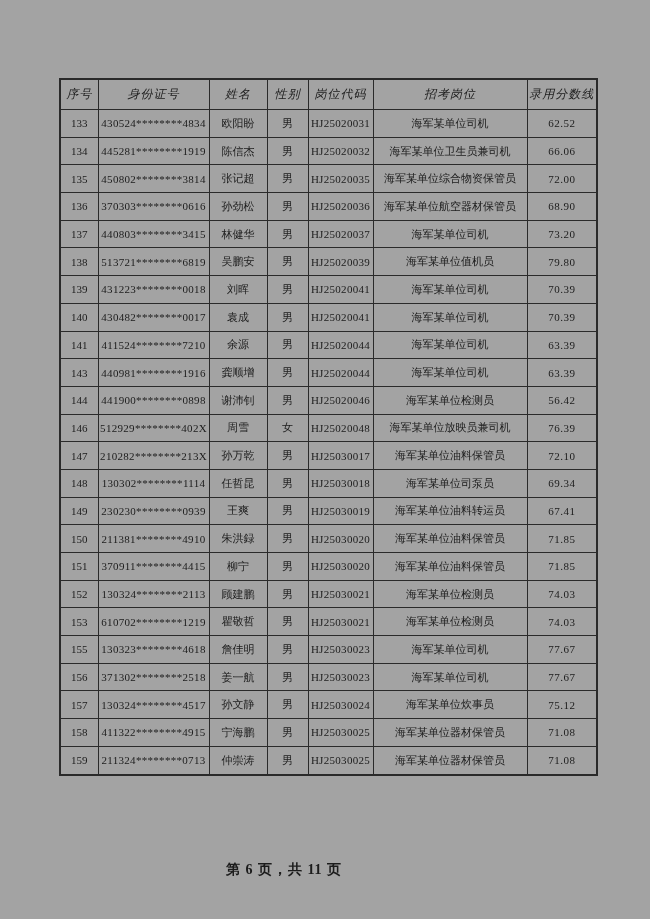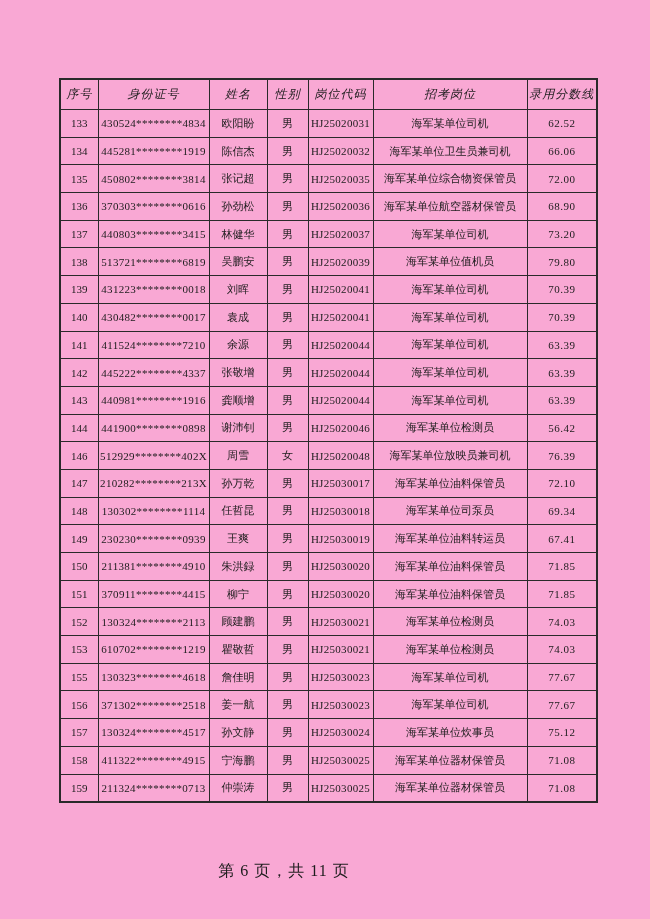--- a/index.html
+++ b/index.html
@@ -1,20 +1,20 @@
 <!DOCTYPE html>
 <html><head>
 <meta charset="utf-8">
 <style>
   html, body { margin: 0; padding: 0; background: #ffffff; }
   .page {
     position: relative;
     width: 650px;
     height: 919px;
-    background: #f9a8d4;
+    background: #a3a3a3;
     font-family: "Liberation Serif", "DejaVu Serif", serif;
     color: #1c1c1c;
     overflow: hidden;
   }
   table.score-table {
     position: absolute;
     left: 59px;
     top: 78px;
     width: 538px;
     border-collapse: collapse;
@@ -56,23 +56,24 @@
     padding-left: 3px;
     font-size: 12px;
   }
   td.col6 { font-size: 10.5px; letter-spacing: 0.5px; }
   .page-footer {
     position: absolute;
     left: 0;
     top: 861px;
     width: 568px;
     text-align: center;
-    font-size: 16px;
+    font-size: 14px;
     letter-spacing: 1px;
     color: #1c1c1c;
+    font-weight: bold;
   }
 </style>
 </head>
 <body>
 
 <div class="page">
   <table class="score-table">
     <colgroup>
       <col class="col0">
         <col class="col1">
@@ -169,29 +170,20 @@
         <tr>
           <td class="col0">141</td>
           <td class="col1">411524********7210</td>
           <td class="col2">余源</td>
           <td class="col3">男</td>
           <td class="col4">HJ25020044</td>
           <td class="col5">海军某单位司机</td>
           <td class="col6">63.39</td>
         </tr>
         <tr>
-          <td class="col0">142</td>
-          <td class="col1">445222********4337</td>
-          <td class="col2">张敬增</td>
-          <td class="col3">男</td>
-          <td class="col4">HJ25020044</td>
-          <td class="col5">海军某单位司机</td>
-          <td class="col6">63.39</td>
-        </tr>
-        <tr>
           <td class="col0">143</td>
           <td class="col1">440981********1916</td>
           <td class="col2">龚顺增</td>
           <td class="col3">男</td>
           <td class="col4">HJ25020044</td>
           <td class="col5">海军某单位司机</td>
           <td class="col6">63.39</td>
         </tr>
         <tr>
           <td class="col0">144</td>

